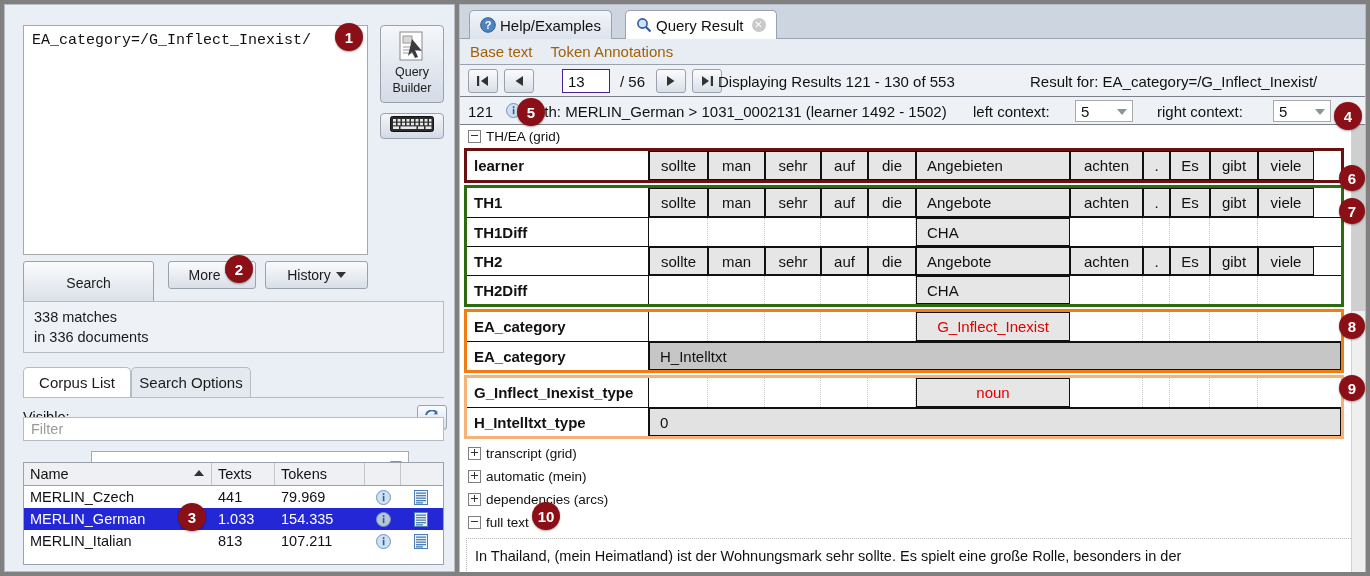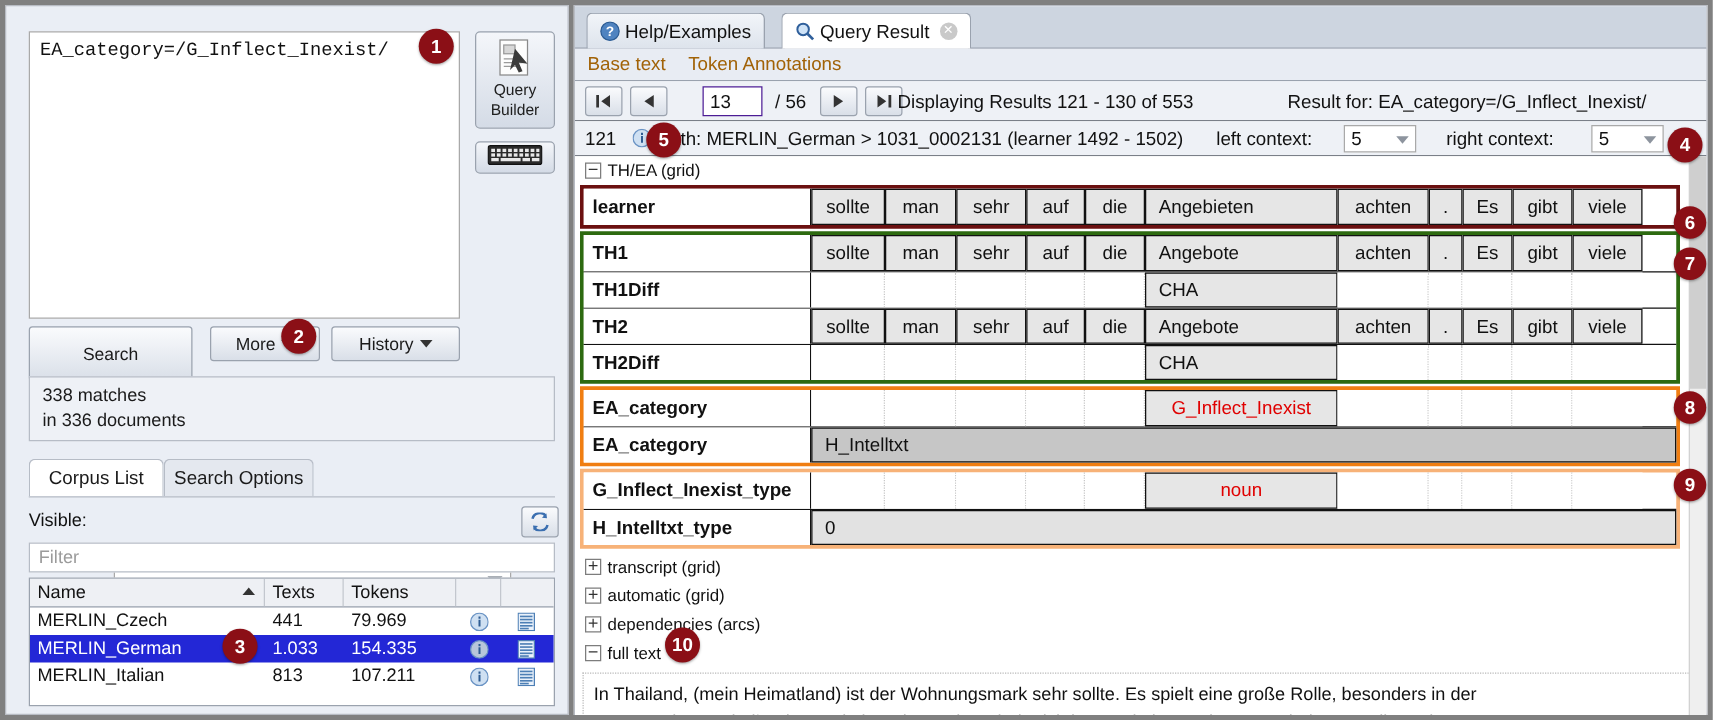--- a/index.html
+++ b/index.html
@@ -80,21 +80,21 @@
     position:absolute;right:6px;top:9px;width:0;height:0;
     border-left:6px solid transparent;border-right:6px solid transparent;border-top:7px solid #8d949e;
   }
   .refresh-btn{
     position:absolute;left:394px;top:0;width:30px;height:25px;
     background:linear-gradient(#fafbfd,#d9dfe8);border:1px solid #9aa2ae;border-radius:3px;
     box-sizing:border-box;display:flex;align-items:center;justify-content:center;
   }
 
   .filter-box{
-    position:absolute;left:18px;top:429px;width:421px;height:24px;background:#fff;
+    position:absolute;left:18px;top:412px;width:421px;height:24px;background:#fff;
     border:1px solid #b6bcc6;box-sizing:border-box;padding:2px 7px;
     font-size:14.5px;color:#9b9b9b;display:flex;align-items:center;
   }
 
   .corpus-table{
     position:absolute;left:18px;top:457px;width:421px;height:103px;
     background:#fff;border:1px solid #9aa2ae;box-sizing:border-box;overflow:hidden;
   }
   .ct-header{display:flex;height:22px;background:#eef0f4;border-bottom:1px solid #9aa2ae;}
   .ct-h{
@@ -648,21 +648,21 @@
         </div>
       </div>
 
       <div style="margin-top:3px;">
         <div class="tree-line">
           <span class="tbox plus"></span>
           <span>transcript (grid)</span>
         </div>
         <div class="tree-line">
           <span class="tbox plus"></span>
-          <span>automatic (grid)</span>
+          <span>automatic (mein)</span>
         </div>
         <div class="tree-line">
           <span class="tbox plus"></span>
           <span>dependencies (arcs)</span>
         </div>
         <div class="tree-line">
           <span class="tbox"></span>
           <span>full text</span>
         </div>
       </div>

